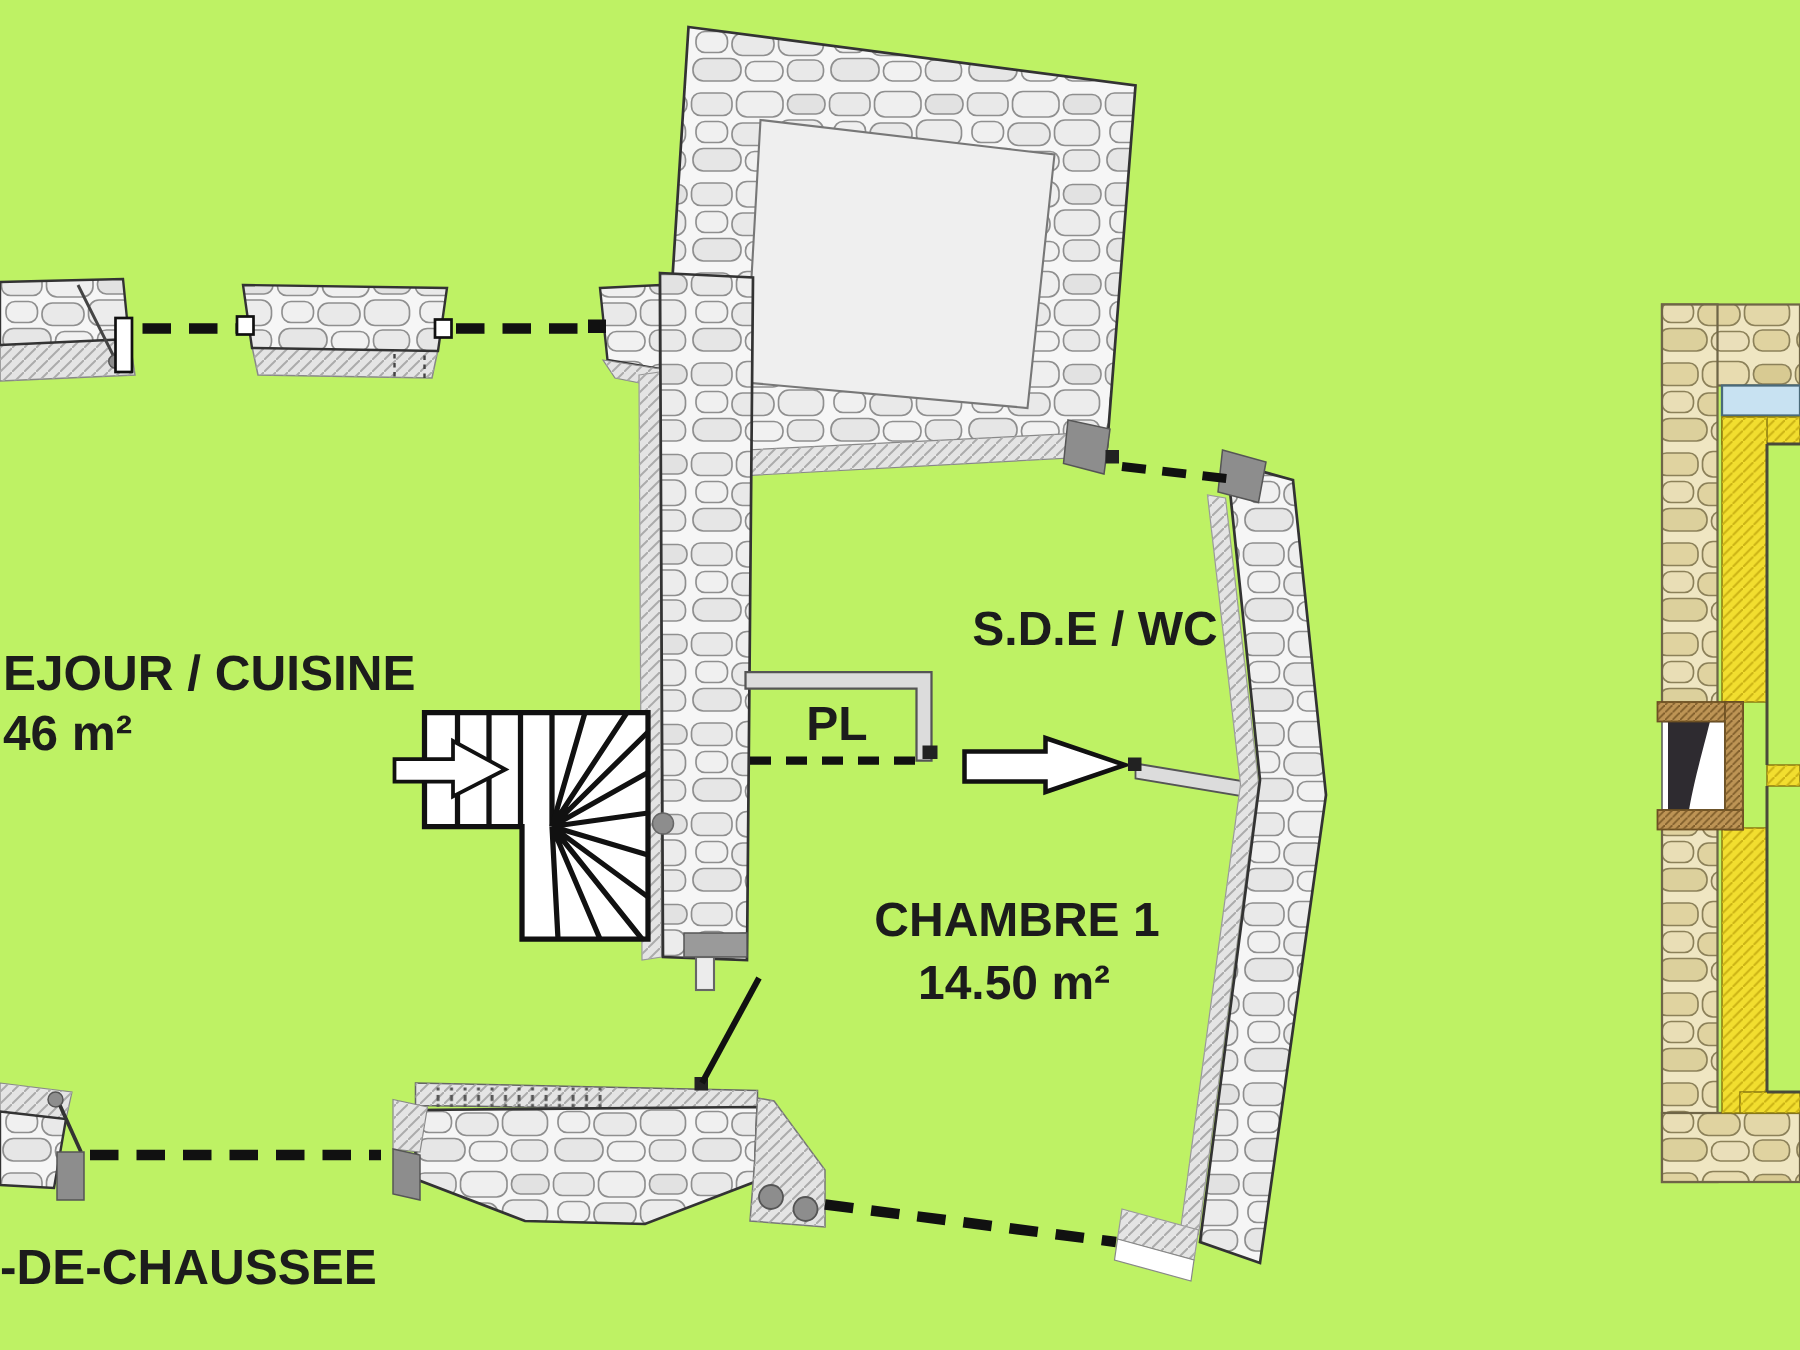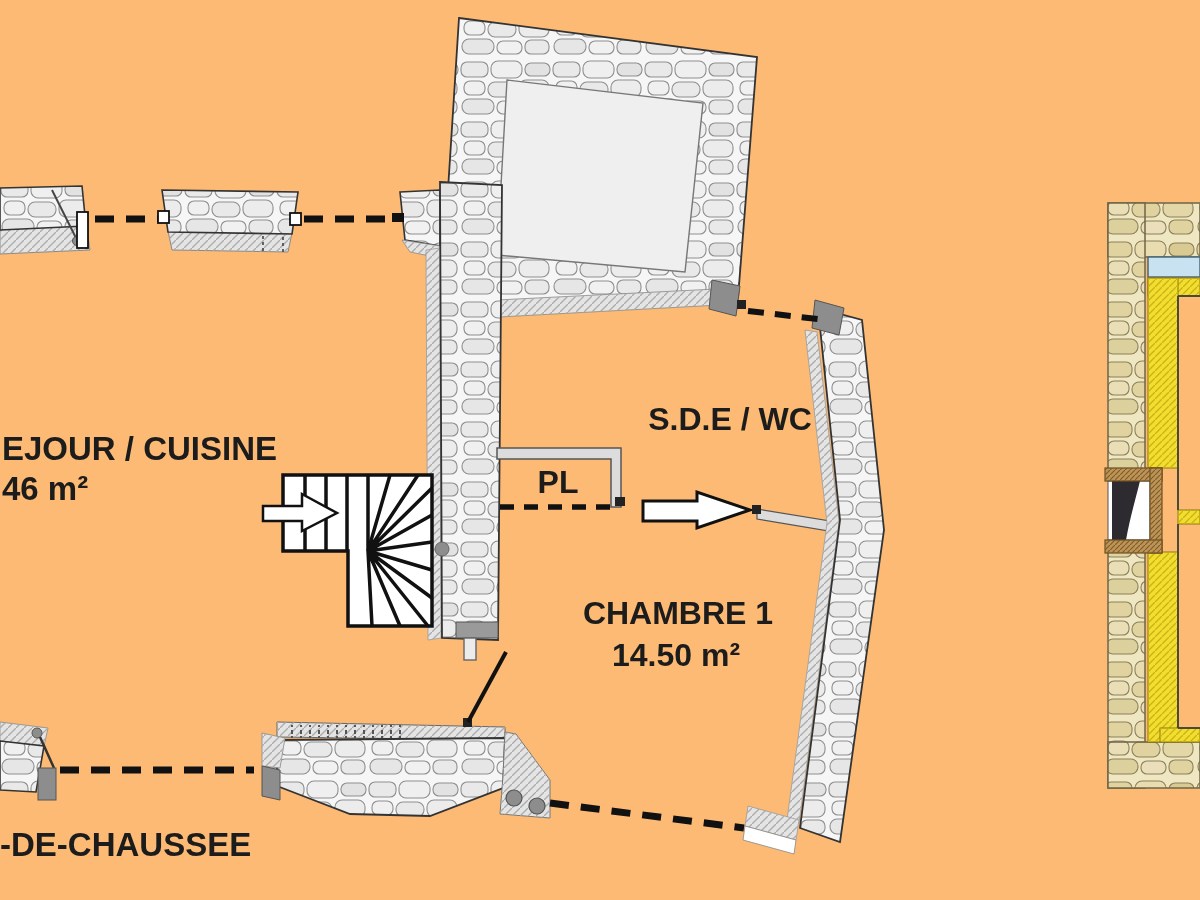--- a/index.html
+++ b/index.html
@@ -1,16 +1,16 @@
 <!DOCTYPE html>
 <html><head>
 <meta charset="utf-8">
 <style>
   html,body{margin:0;padding:0;background:#ffffff;}
-  .stage{position:relative;width:1200px;height:900px;background:#fdba74;overflow:hidden;
+  .stage{position:relative;width:1200px;height:900px;background:#bef264;overflow:hidden;
          font-family:"Liberation Sans", sans-serif;}
   svg{display:block;}
   text{font-family:"Liberation Sans", sans-serif;font-weight:700;fill:#1c1c1c;}
 </style>
 </head>
 <body>
 
 <div class="stage">
 <svg width="1200" height="900" viewBox="0 0 1200 900">
   <defs>

